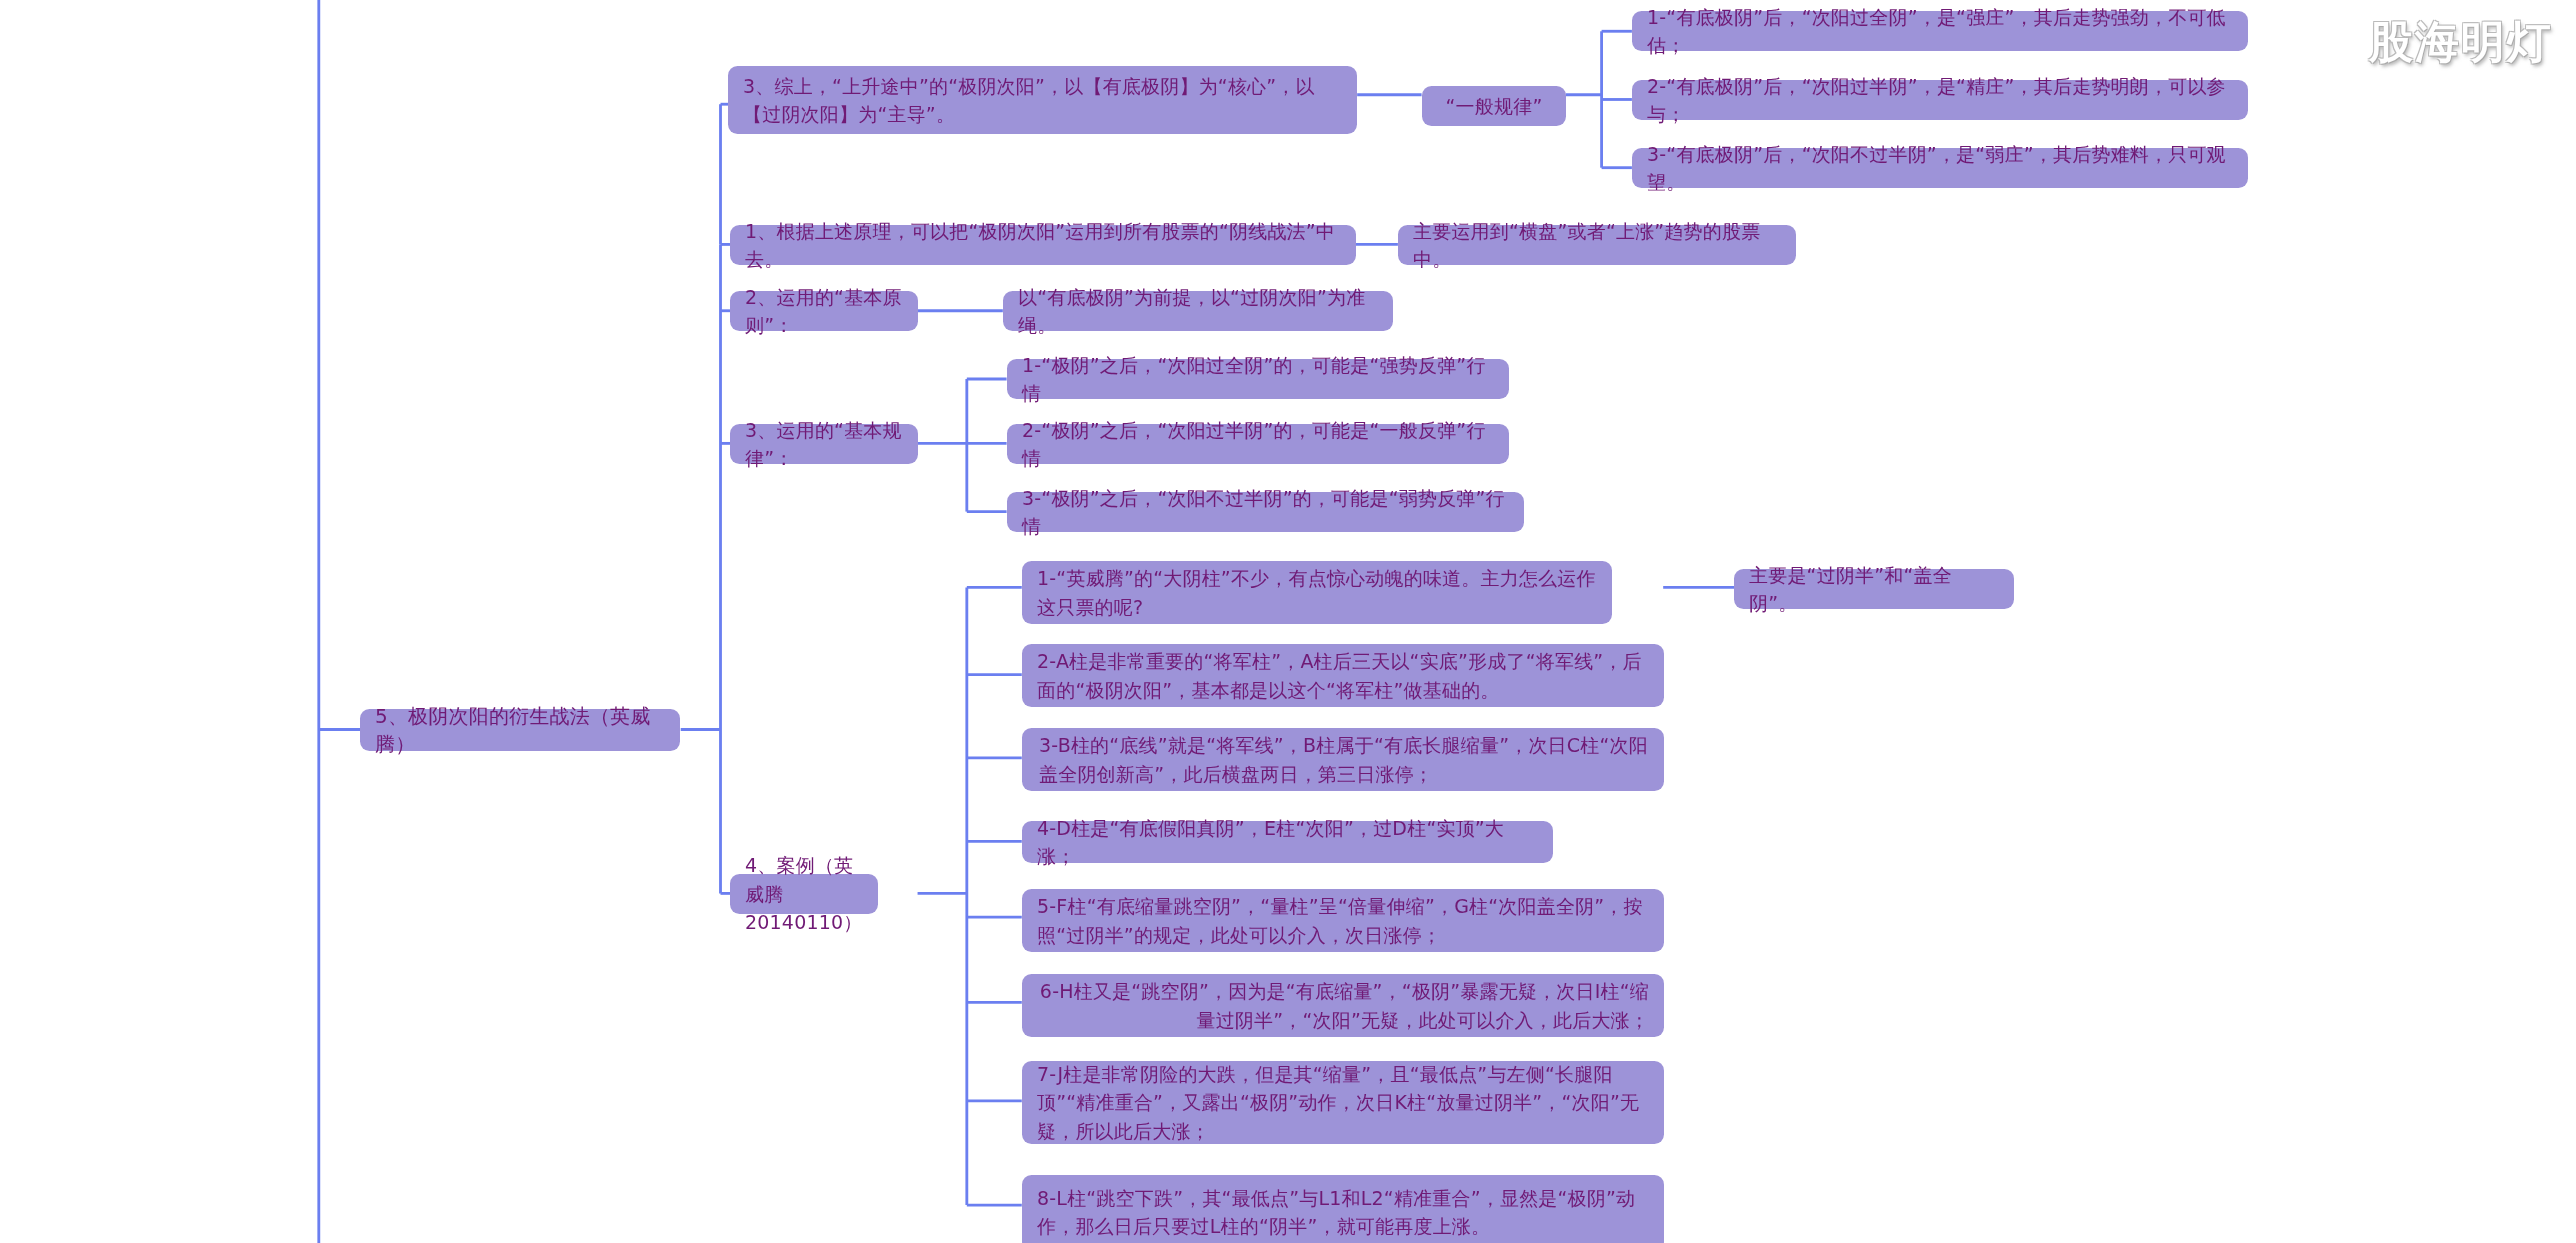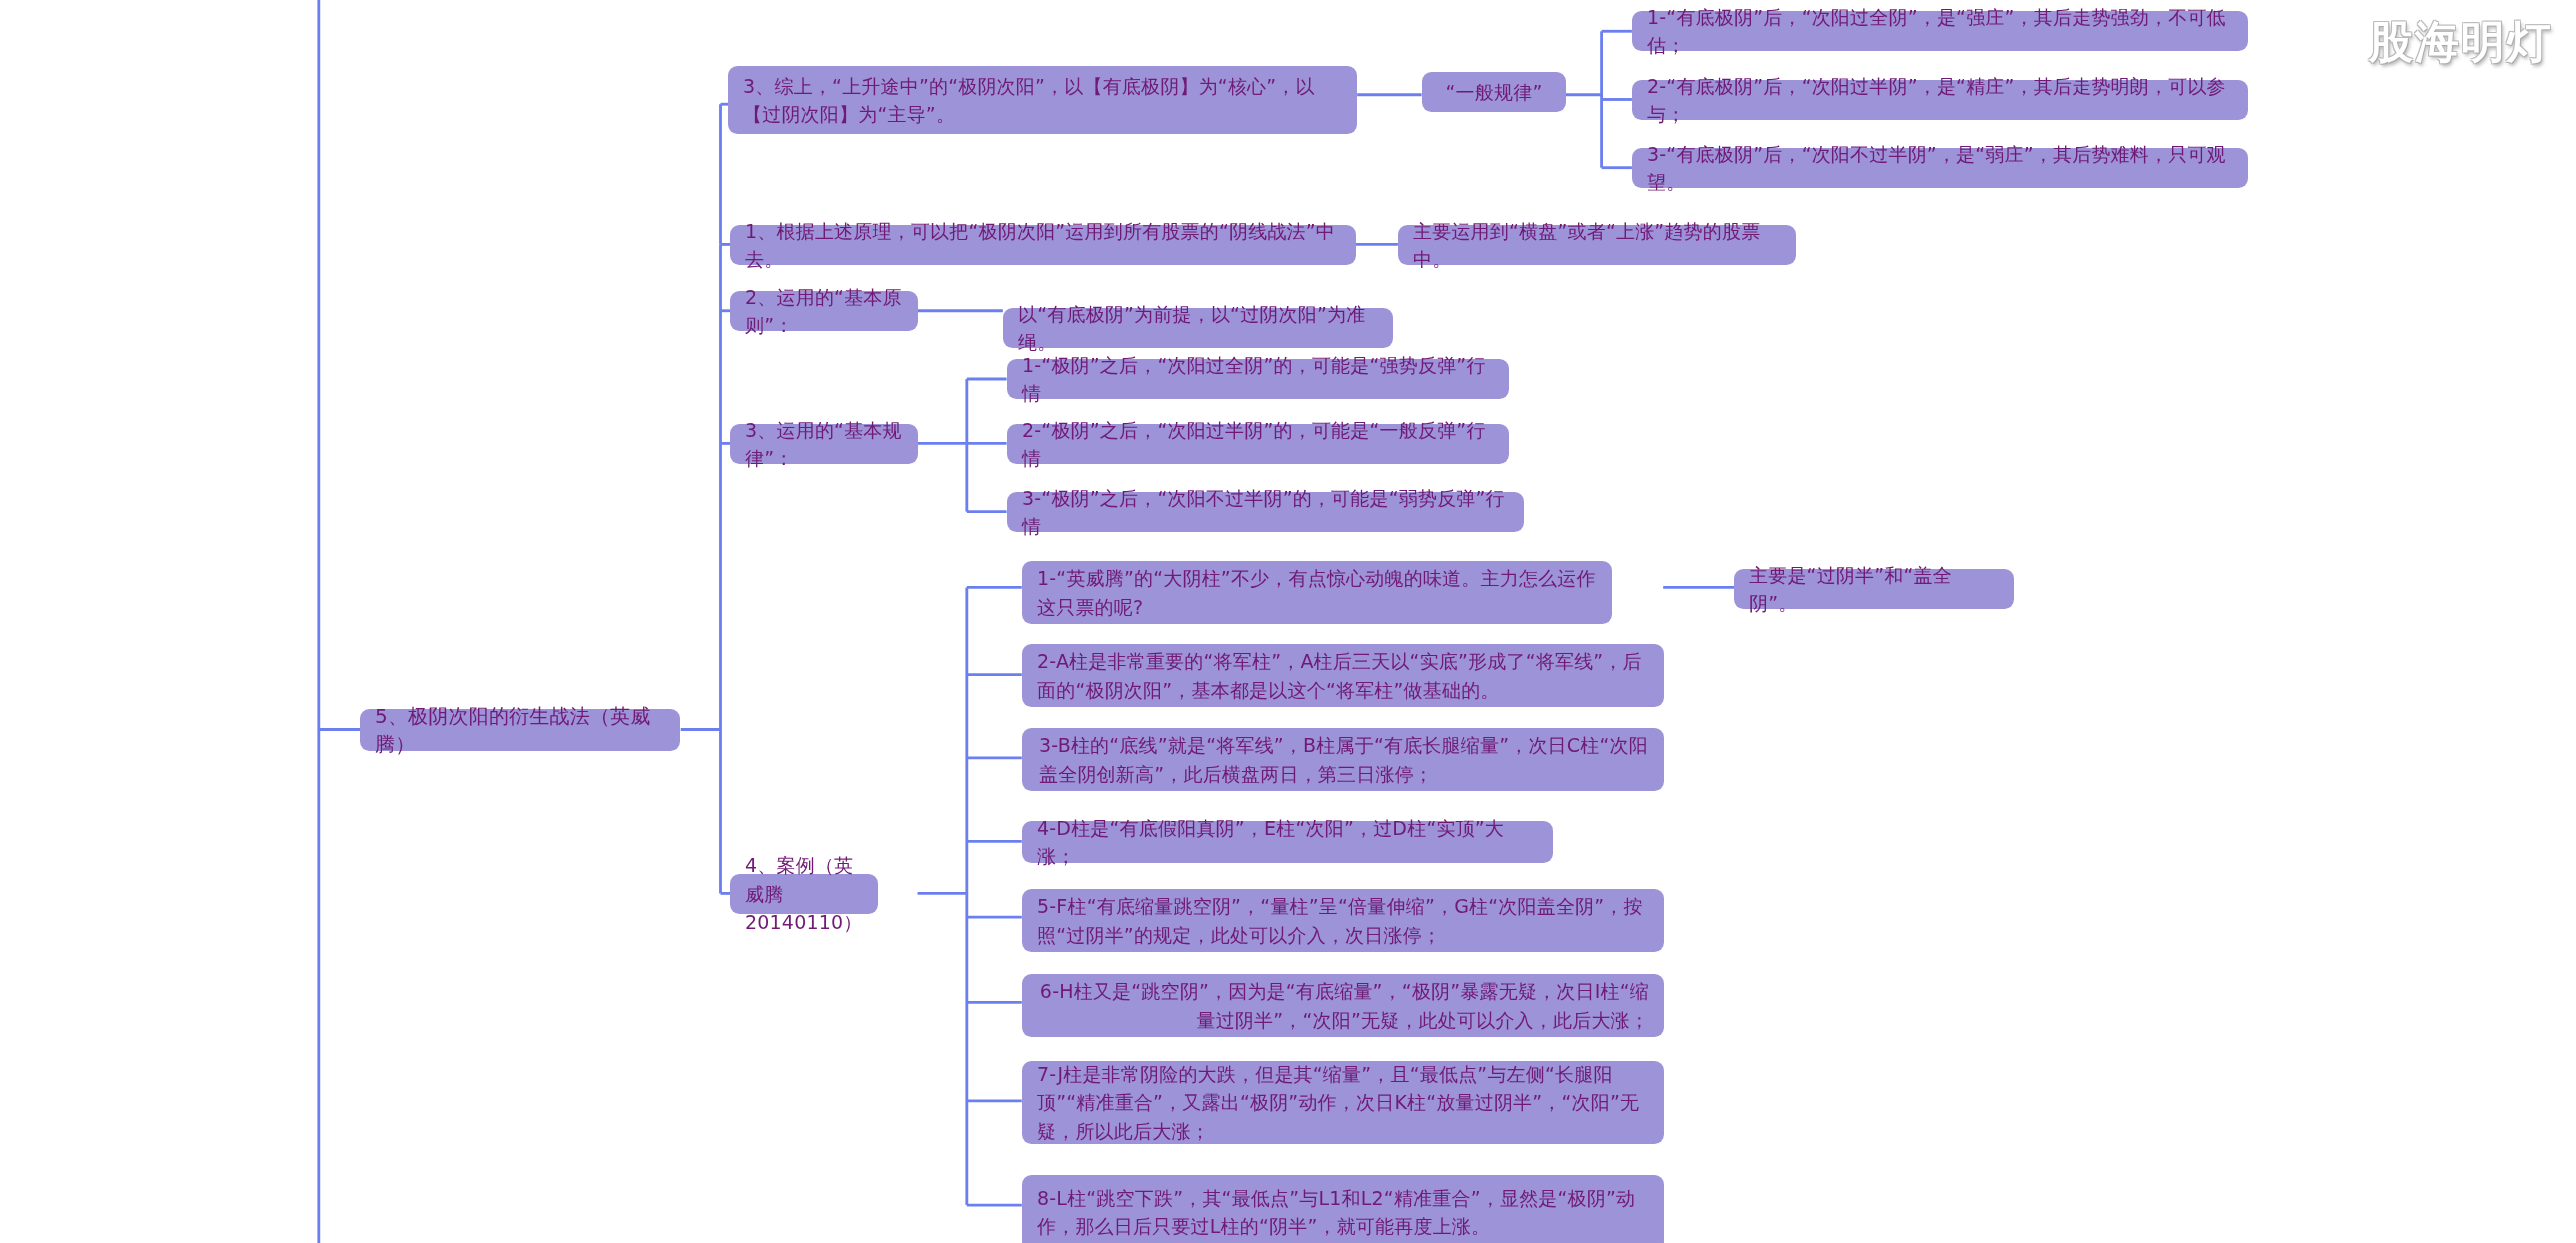--- a/index.html
+++ b/index.html
@@ -95,21 +95,21 @@
   </svg>
 
   <div class="node" style="left:360px;top:709px;width:320px;height:42px;font-size:20px;justify-content:flex-start;">
     <span>5、极阴次阳的衍生战法（英威腾）</span>
   </div>
 
   <div class="node multi" style="left:728px;top:66px;width:629px;height:68px;align-items:center;">
     <span>3、综上，“上升途中”的“极阴次阳”，以【有底极阴】为“核心”，以【过阴次阳】为“主导”。</span>
   </div>
 
-  <div class="node" style="left:1422px;top:72px;width:144px;height:40px;justify-content:center;">
+  <div class="node" style="left:1422px;top:86px;width:144px;height:40px;justify-content:center;">
     <span>“一般规律”</span>
   </div>
 
   <div class="node" style="left:1632px;top:11.4px;width:616px;height:40px;">
     <span>1-“有底极阴”后，“次阳过全阴”，是“强庄”，其后走势强劲，不可低估；</span>
   </div>
   <div class="node" style="left:1632px;top:80px;width:616px;height:40px;">
     <span>2-“有底极阴”后，“次阳过半阴”，是“精庄”，其后走势明朗，可以参与；</span>
   </div>
   <div class="node" style="left:1632px;top:148px;width:616px;height:40px;">
@@ -119,21 +119,21 @@
   <div class="node" style="left:730px;top:225px;width:626px;height:40px;">
     <span>1、根据上述原理，可以把“极阴次阳”运用到所有股票的“阴线战法”中去。</span>
   </div>
   <div class="node" style="left:1398px;top:225px;width:398px;height:40px;">
     <span>主要运用到“横盘”或者“上涨”趋势的股票中。</span>
   </div>
 
   <div class="node" style="left:730px;top:291px;width:188px;height:40px;">
     <span>2、运用的“基本原则”：</span>
   </div>
-  <div class="node" style="left:1003px;top:291px;width:390px;height:40px;margin-top:17px;">
+  <div class="node" style="left:1003px;top:291px;width:390px;height:40px;">
     <span>以“有底极阴”为前提，以“过阴次阳”为准绳。</span>
   </div>
 
   <div class="node" style="left:730px;top:424px;width:188px;height:40px;">
     <span>3、运用的“基本规律”：</span>
   </div>
   <div class="node" style="left:1007px;top:359px;width:502px;height:40px;">
     <span>1-“极阴”之后，“次阳过全阴”的，可能是“强势反弹”行情</span>
   </div>
   <div class="node" style="left:1007px;top:424px;width:502px;height:40px;align-items:center;">

